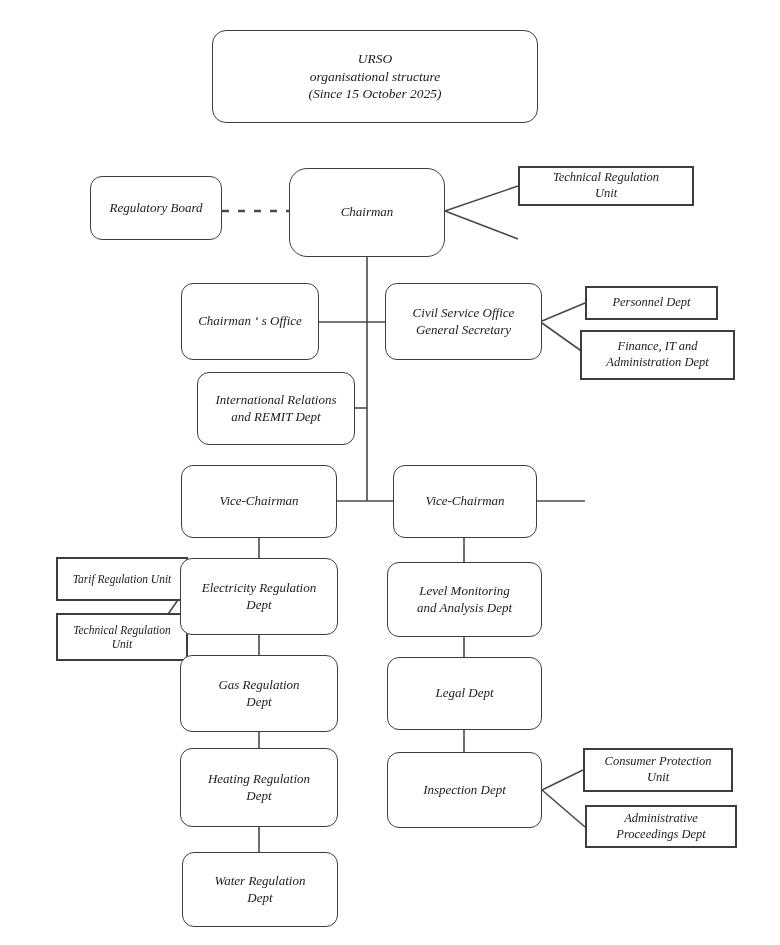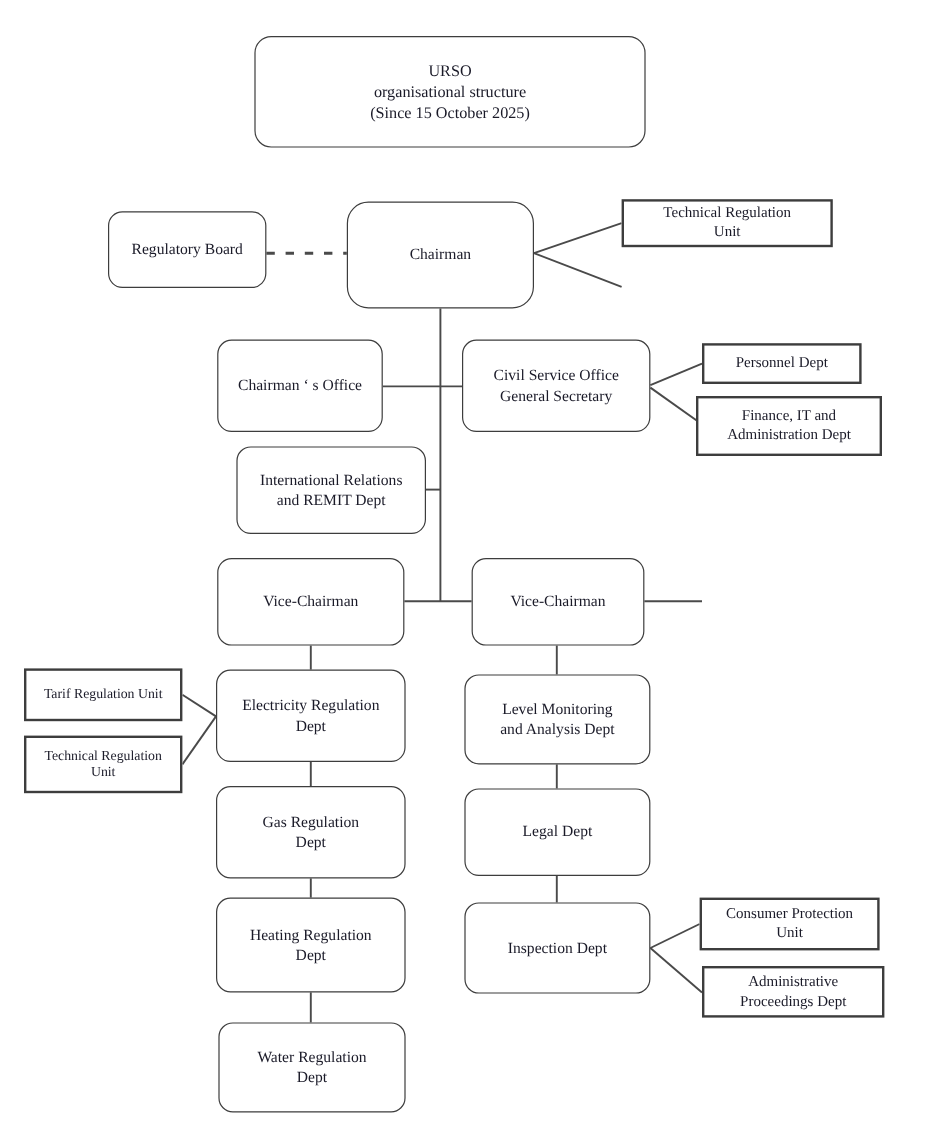--- a/index.html
+++ b/index.html
@@ -4,35 +4,35 @@
 <style>
   :root{
     --background:#ffffff;
     --box-border:#3d3d3d;
     --text:#1a1a28;
     --line:#4a4a4a;
   }
   html,body{margin:0;padding:0;background:var(--background);}
   .canvas{
     position:relative;width:780px;height:945px;background:var(--background);
-    font-family:"Liberation Serif", serif;color:var(--text);overflow:hidden;
+    font-family:"Liberation Serif", serif;color:var(--text);overflow:hidden;font-style:italic;
   }
   svg.wires{position:absolute;left:0;top:0;width:780px;height:945px;}
   svg.wires line{stroke:var(--line);stroke-width:1.6;}
   svg.wires line.dashed{stroke-width:2.4;stroke-dasharray:7 9;}
   .box{
     position:absolute;display:flex;align-items:center;justify-content:center;
     text-align:center;white-space:pre-line;box-sizing:border-box;
     padding:2px 5px;font-size:13px;line-height:1.3;background:#fff;color:var(--text);
   }
   .round{border:1.6px solid var(--box-border);border-radius:12px;}
   .r-big{border-radius:18px;}
   .r-title{border-radius:14px;font-size:13.5px;}
   .rect{border:2px solid var(--box-border);font-size:12.5px;line-height:1.25;}
-  .small{font-size:11.5px;}
+  .small{font-size:11.5px;margin-left:36px;}
 </style>
 </head>
 <body>
 
 <div class="canvas">
 
   <svg class="wires" viewBox="0 0 780 945" aria-hidden="true">
     <line class="dashed" x1="222" y1="211" x2="289" y2="211"></line>
     <line x1="445" y1="211" x2="518" y2="186"></line>
     <line x1="445" y1="211" x2="518" y2="239"></line>

